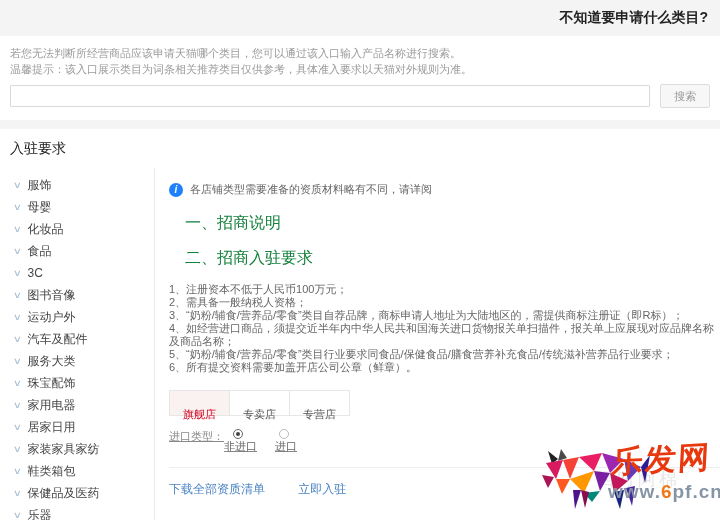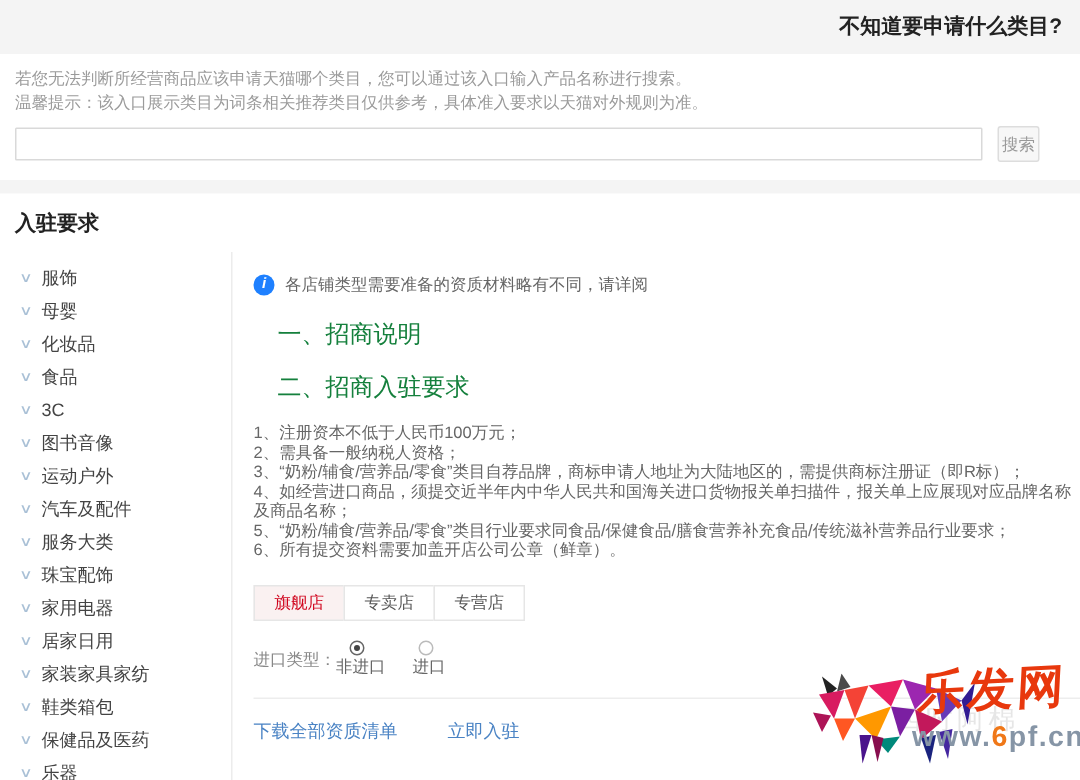--- a/index.html
+++ b/index.html
@@ -5,45 +5,45 @@
   * { margin:0; padding:0; box-sizing:border-box; }
   html,body { width:720px; height:520px; overflow:hidden; }
   body { font-family:"Liberation Sans","DejaVu Sans",sans-serif; background:#f4f4f4; color:#333; position:relative; }
 
   
   .top-title { font-size:14px; font-weight:bold; color:#222; padding:9px 12px 9px 10px;text-align:right; }
   .top-panel { background:#fff; padding:9px 10px 12px 10px; }
   .desc { font-size:11px; color:#9b9b9b; line-height:16px; }
   .search-row { margin-top:7px; display:flex; align-items:center; }
   .search-input { width:645px; height:22px; border:1px solid #d9d9d9; background:#fff; outline:none; font-size:12px; padding:0 6px; border-radius:1px; }
-  .search-btn { margin-left:10px; width:28px; height:24px; background:#f7f7f7; border:1px solid #ddd; color:#999; font-size:11px; border-radius:2px; cursor:pointer; }
+  .search-btn { margin-left:10px; width:50px; height:24px; background:#f7f7f7; border:1px solid #ddd; color:#999; font-size:11px; border-radius:2px; cursor:pointer; }
 
   .gap { height:9px; background:#f4f4f4; }
 
   
   .main-panel { background:#fff; min-height:412px; }
-  .main-title { font-size:14px; font-weight:bold; color:#222; padding:11px 12px 10px 10px; }
+  .main-title { font-size:14px; font-weight:normal; color:#222; padding:11px 12px 10px 10px; }
   .main-body { display:flex; }
 
   .sidebar { width:155px; flex:0 0 155px; border-right:1px solid #ececec; padding-top:6px; min-height:378px; }
   .side-item { height:22px; display:flex; align-items:center; padding-left:14px; font-size:12px; color:#444; cursor:pointer; }
   .chev { color:#a9c0d6; font-size:9px; margin-right:7px; transform:scaleX(1.4); display:inline-block; }
 
   .content { flex:1; padding:10px 0 0 14px; font-size:11px; color:#666; position:relative; }
   .info-row { display:flex; align-items:center; margin:4px 0 16px 0; color:#666; font-size:11px; }
   .info-icon { width:14px; height:14px; border-radius:50%; background:#1e80ff; color:#fff; font-size:10px; font-weight:bold; text-align:center; line-height:14px; margin-right:7px; font-style:italic; flex:0 0 14px; }
   .part-title { color:#15803d; font-size:16px; margin:0 0 14px 16px; }
   .plist { list-style:none; margin:0 0 16px 0; }
   .plist li { line-height:13px; color:#666; }
 
   .tabs { margin:4px 0 0 0; display:flex; }
-  .tab { padding:0 13px; height:24px; line-height:22px; border:1px solid #e6e6e6; background:#fff; font-size:11px; color:#555; cursor:pointer; margin-left:-1px; }
+  .tab { padding:12px 13px; height:24px; line-height:22px; border:1px solid #e6e6e6; background:#fff; font-size:11px; color:#555; cursor:pointer; margin-left:-1px; }
   .tab.active { background:#faf1f1; color:#d0021b; margin-left:0; }
 
-  .radio-row { margin-top:13px; display:flex; align-items:center; font-size:11px; color:#888; }
+  .radio-row { margin-top:13px; display:flex; font-size:11px; color:#888;text-decoration:underline; }
   .radio { display:flex; align-items:center; margin-right:18px; cursor:pointer; color:#666;flex-direction:column; }
   .rdot { width:10px; height:10px; border-radius:50%; border:1px solid #bbb; margin-right:5px; position:relative; background:#fff; }
   .radio.sel .rdot { border-color:#666; }
   .radio.sel .rdot::after { content:""; position:absolute; left:2px; top:2px; width:4px; height:4px; border-radius:50%; background:#444; }
 
   .hdivider { border-top:1px solid #ededed; margin:13px 0 0 0; }
 
   .links-row { margin-top:13px; font-size:12px; }
   .blue-link { color:#4a83c4; text-decoration:none; cursor:pointer; }
   .links-row .blue-link + .blue-link { margin-left:30px; }

